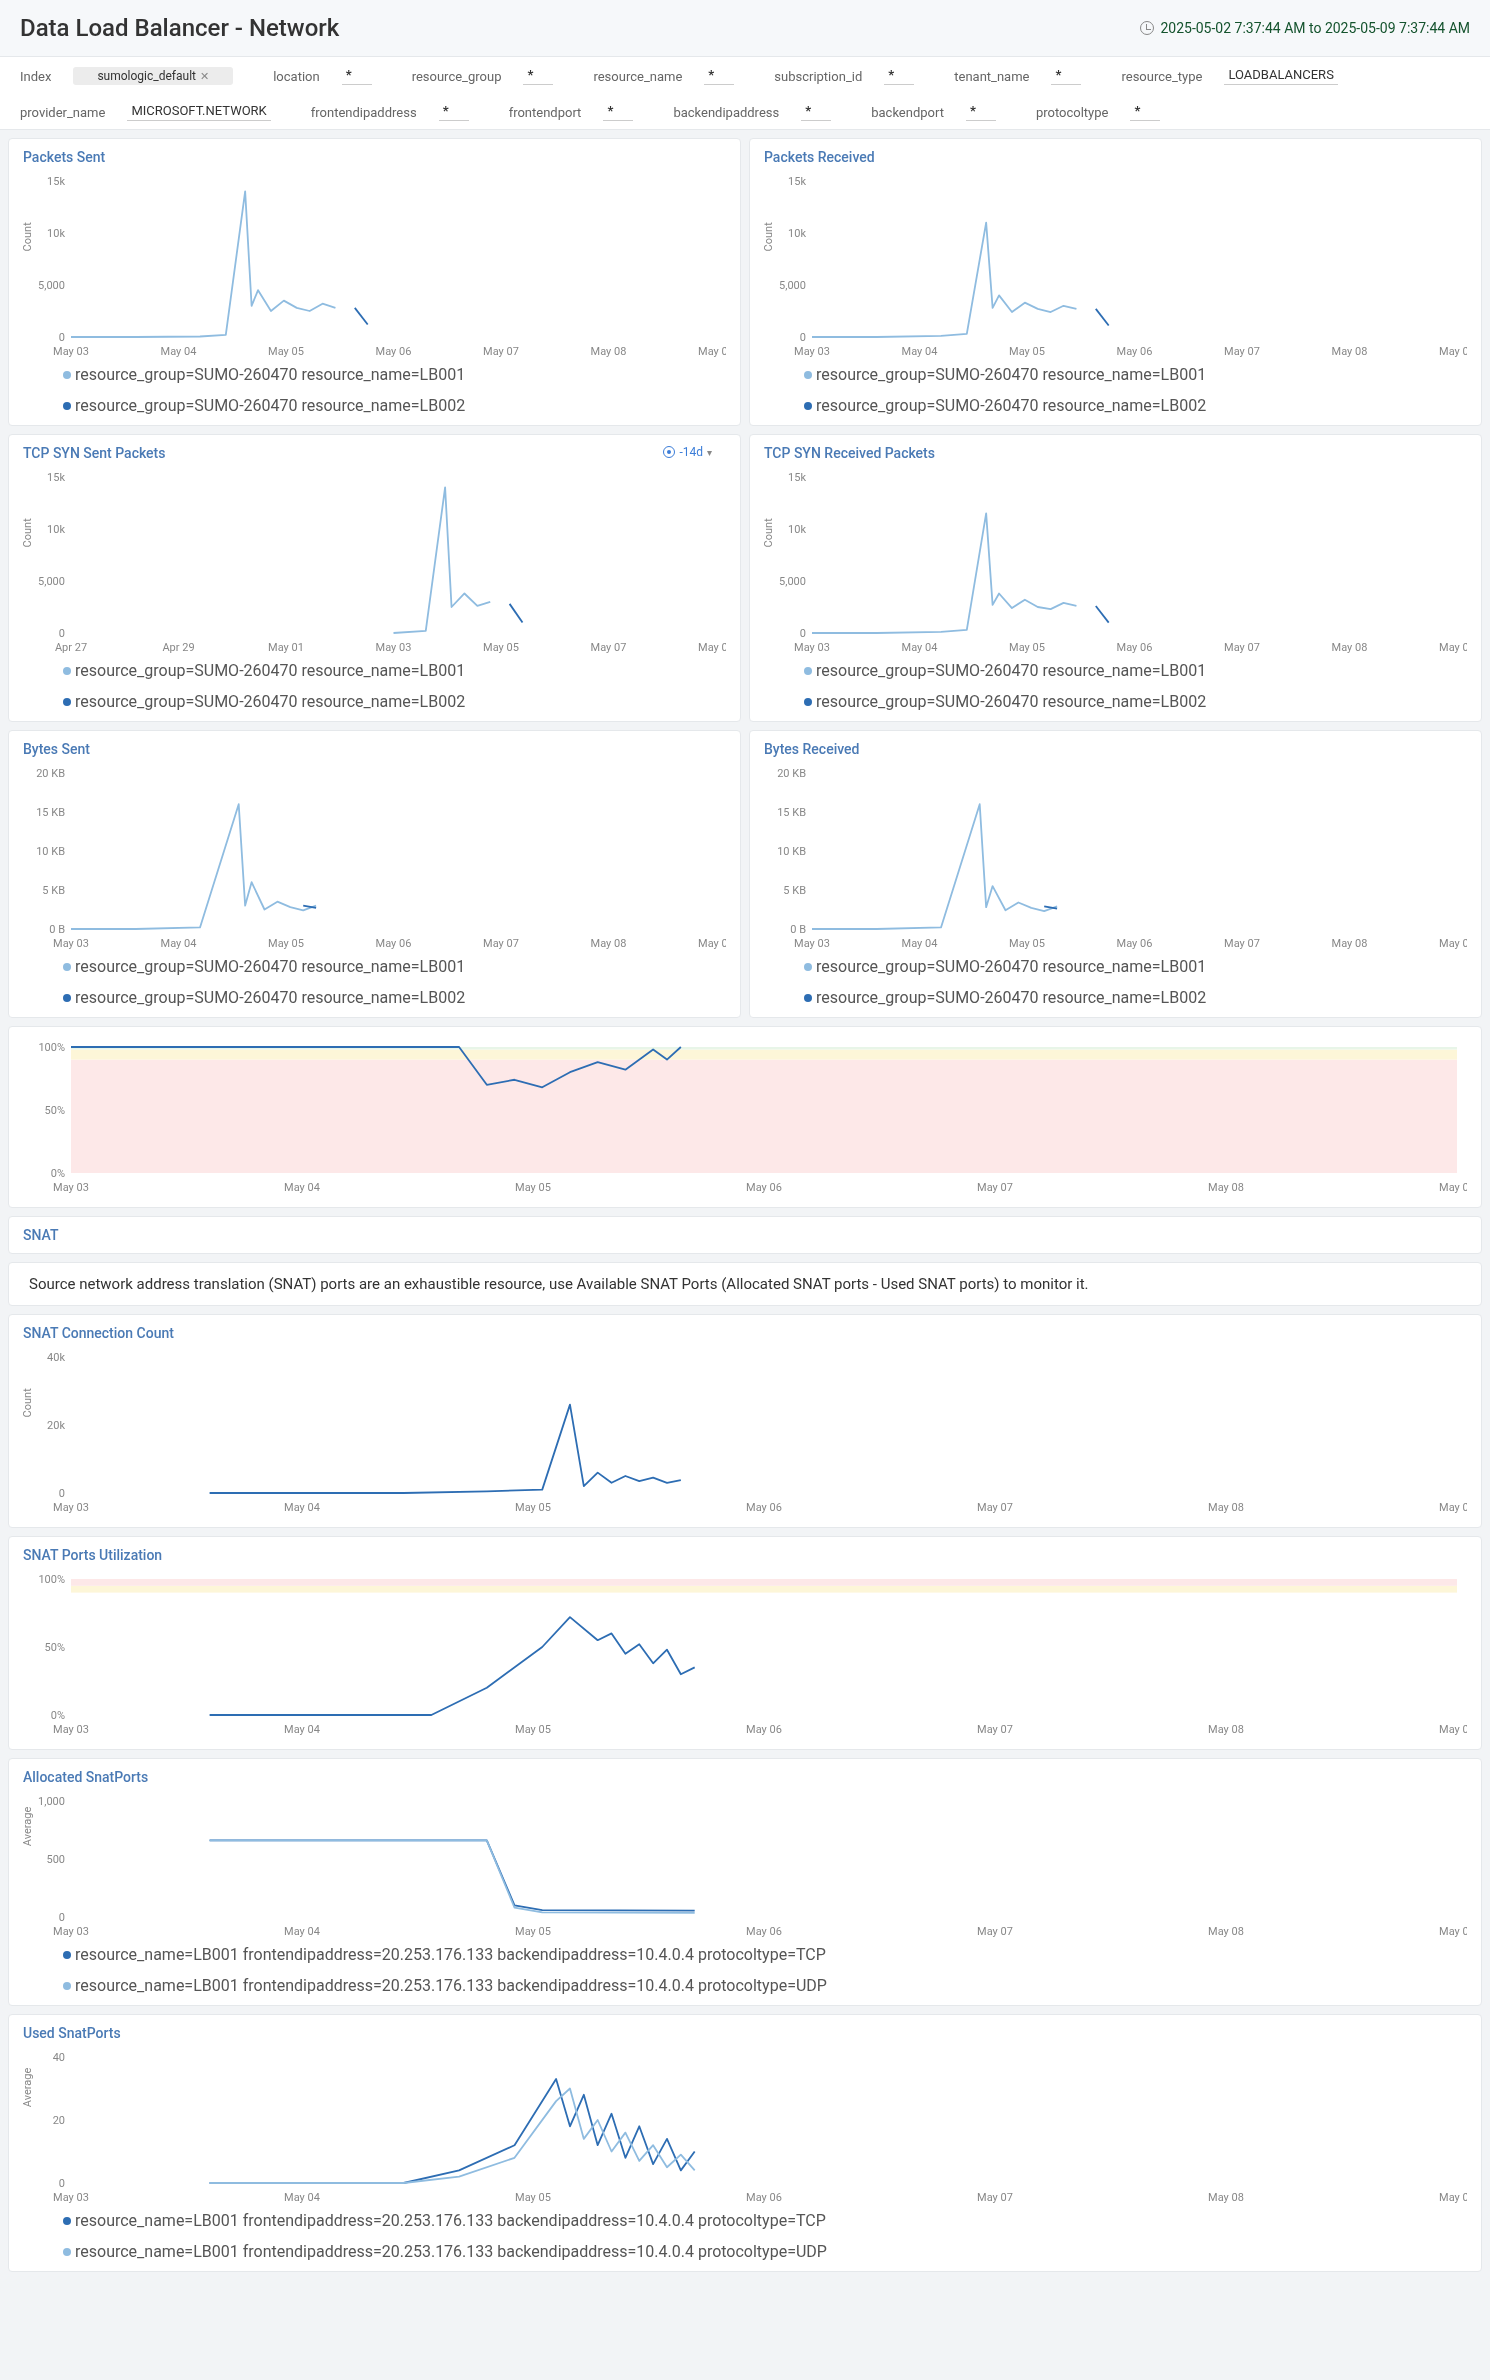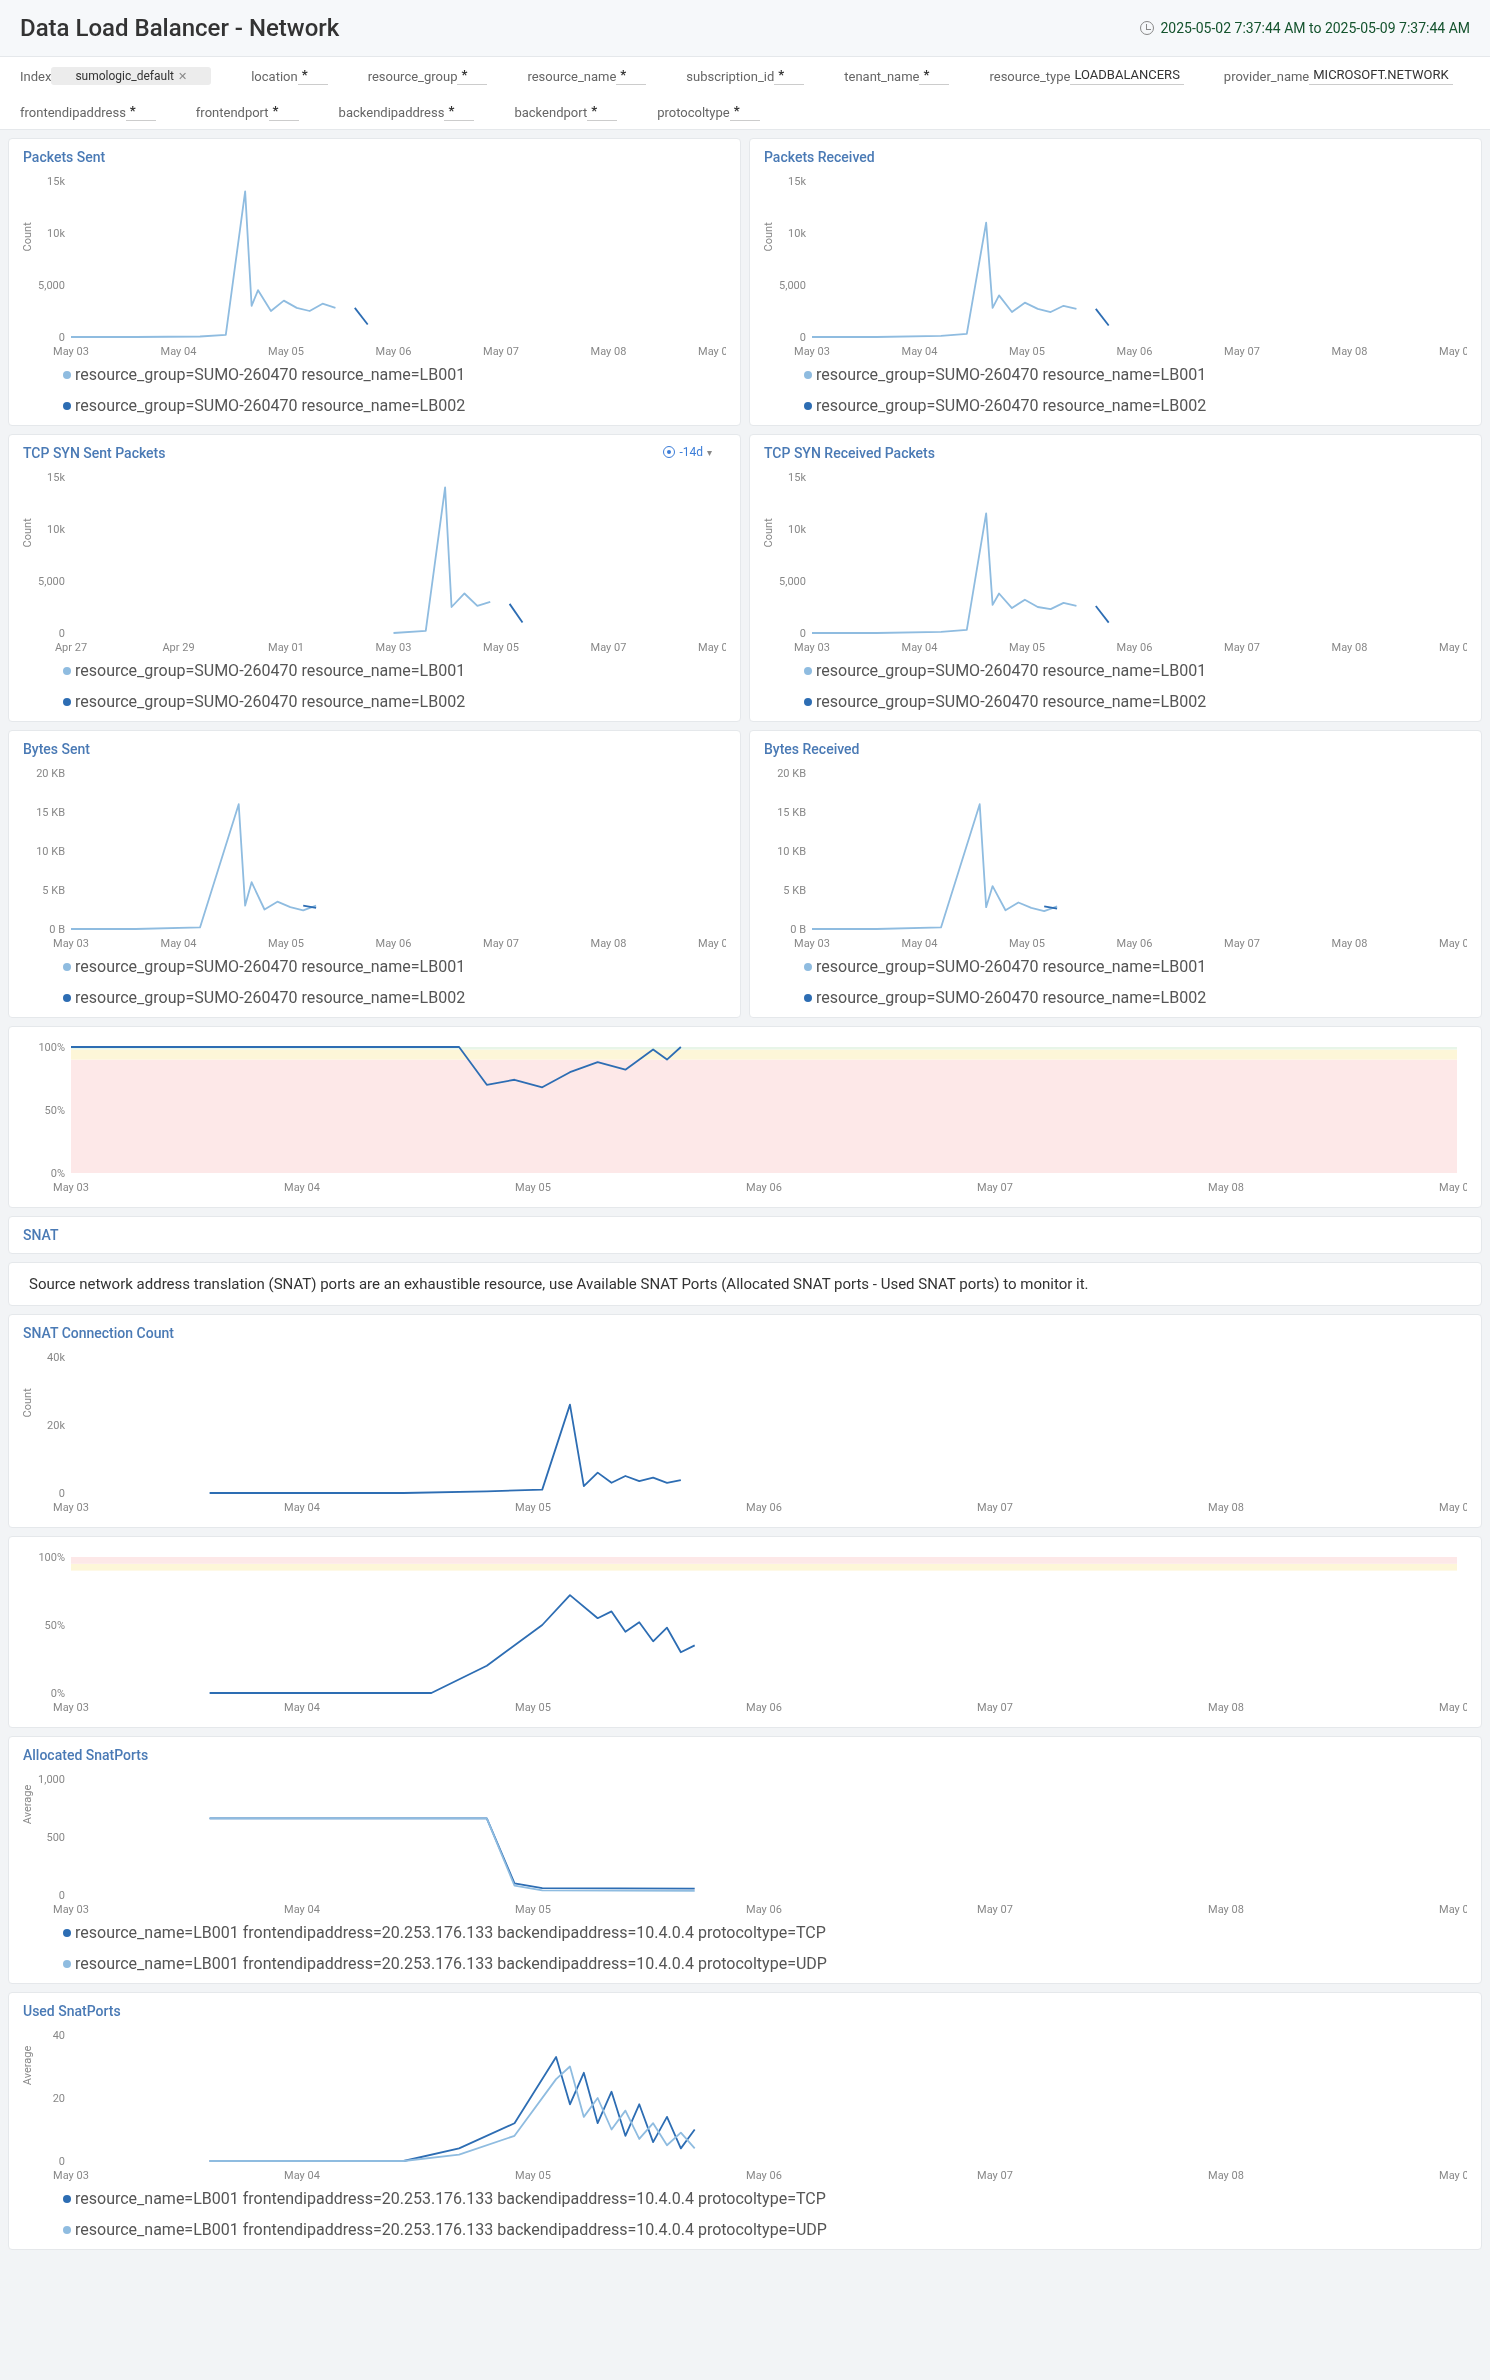--- a/index.html
+++ b/index.html
@@ -24,21 +24,21 @@
 
   .filters {
     background: #fff;
     padding: 10px 20px 8px;
     display: flex;
     flex-wrap: wrap;
     gap: 18px 40px;
     font-size: 13px;
     border-bottom: 1px solid #e5e8eb;
   }
-  .filter-item { display: flex; align-items: center; gap: 0; }
+  .filter-item { display: flex; align-items: center; gap: 22px; }
   .filter-label { color: #666; }
   .filter-chip {
     background: #ececec;
     border-radius: 3px;
     padding: 2px 24px;
     font-size: 12px;
     color: #333;
     display: inline-flex;
     align-items: center;
     gap: 4px;
@@ -412,20 +412,21 @@
           <text x="510" y="164" text-anchor="middle" font-size="11" fill="#888">May 05</text>
           <text x="741" y="164" text-anchor="middle" font-size="11" fill="#888">May 06</text>
           <text x="972" y="164" text-anchor="middle" font-size="11" fill="#888">May 07</text>
           <text x="1203" y="164" text-anchor="middle" font-size="11" fill="#888">May 08</text>
           <text x="1434" y="164" text-anchor="middle" font-size="11" fill="#888">May 09</text>
           <polyline points="186.6,146 380.64,146 463.8,144.3 519.24,142.6 546.96,57.599999999999994 560.82,139.2 574.68,125.6 588.54,135.8 602.4,129 616.26,134.1 630.12,130.7 643.98,135.8 657.84,133.07999999999998" fill="none" stroke="#2d6db3" stroke-width="1.8" stroke-linejoin="round"></polyline>
         </svg>
       </div>
     </div>
   <div class="panel" style="margin-bottom:8px">
+      <div class="panel-title">SNAT Ports Utilization</div>
       <div class="chart-area">
         <svg class="chart" width="1444" height="170">
           <rect x="48" y="16.800000000000004" width="1386" height="6.799999999999994" fill="#fdf6d8"></rect>
           <rect x="48" y="10" width="1386" height="6.800000000000004" fill="#fde8e8"></rect>
           <text x="42" y="150" text-anchor="end" font-size="11" fill="#888">0%</text>
           <text x="42" y="82" text-anchor="end" font-size="11" fill="#888">50%</text>
           <text x="42" y="14" text-anchor="end" font-size="11" fill="#888">100%</text>
           <text x="48" y="164" text-anchor="middle" font-size="11" fill="#888">May 03</text>
           <text x="279" y="164" text-anchor="middle" font-size="11" fill="#888">May 04</text>
           <text x="510" y="164" text-anchor="middle" font-size="11" fill="#888">May 05</text>

